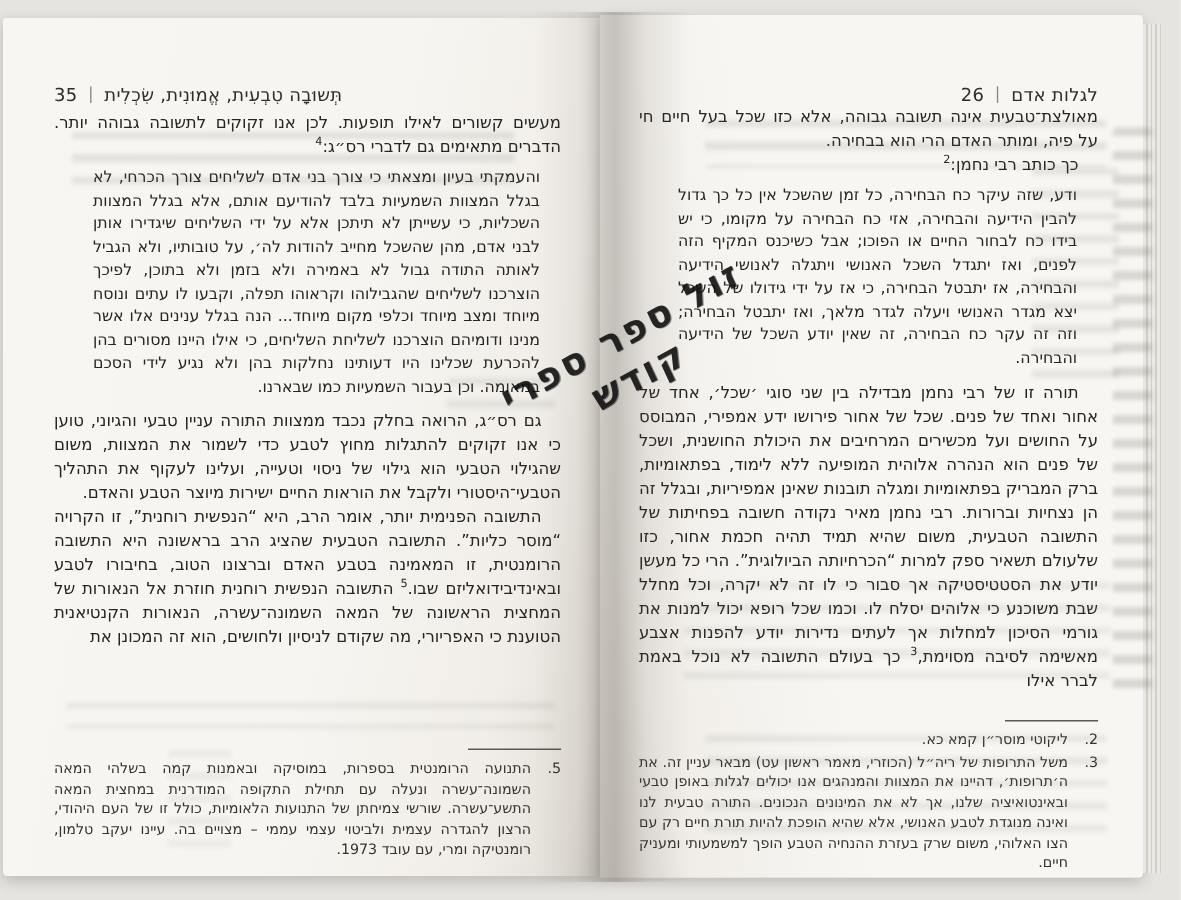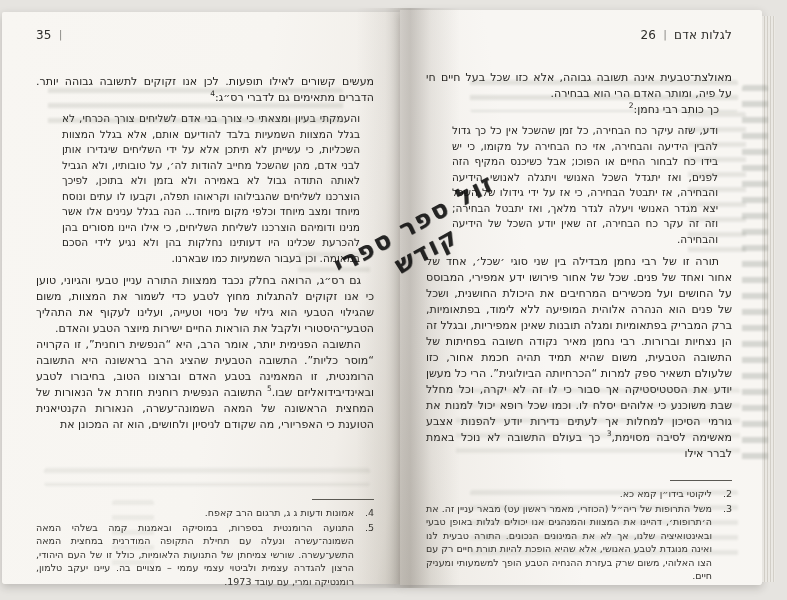--- a/index.html
+++ b/index.html
@@ -15,21 +15,21 @@
     background:repeating-linear-gradient(to right,#eceae5 0 2px,#cfcbc3 2px 3px);}
   .gutter{position:absolute;left:356px;top:8px;width:104px;height:580px;pointer-events:none;
     background:linear-gradient(to right,rgba(90,82,70,0) 0%,rgba(90,82,70,.08) 28%,
       rgba(66,58,48,.22) 46%,rgba(66,58,48,.26) 52%,rgba(90,82,70,.10) 72%,rgba(90,82,70,0) 100%);}
   
   .page-header{position:absolute;display:flex;direction:rtl;gap:7px;align-items:baseline;
     font-size:12px;color:#2e2d2a;letter-spacing:.2px;}
   .page-left .page-header{left:34px;top:16px;}
   .page-right .page-header{right:30px;top:18px;}
   .hsep{color:#8b8a86;font-size:11px;position:relative;top:-1px;}
-  .pnum{font-size:12px;}
+  .pnum{font-size:12px;margin-top:28px;}
   
   .body{position:absolute;direction:rtl;text-align:justify;font-size:11px;line-height:16px;}
   .page-left  .body{left:34px;right:26px;top:62px;}
   .page-right .body{left:26px;right:30px;top:60px;}
   .body p{margin:0;}
   .ind{text-indent:13px;}
   .quote{margin:5px 14px 7px 26px;font-size:10.5px;line-height:15.5px;text-align:justify;}
   sup.fnref{font-size:7.5px;line-height:0;vertical-align:super;}
   
   .footnotes{position:absolute;direction:rtl;font-size:9.5px;line-height:13.5px;
@@ -59,37 +59,34 @@
   .b9{left:742px;top:85px;width:26px;height:380px;opacity:1;
       background:repeating-linear-gradient(to bottom,rgba(95,105,95,.22) 0 6px,rgba(95,105,95,0) 6px 16px);}
 </style>
 </head>
 <body>
 
 <div class="scene">
 
   <div class="page page-left">
     <div class="page-header">
+      <span>תְּשוּבָה טִבְעִית, אֱמוּנִית, שִׂכְלִית</span>
       <span class="hsep">|</span>
       <span class="pnum">35</span>
     </div>
 
     <div class="body">
       <p><span>מעשים קשורים לאילו תופעות. לכן אנו זקוקים לתשובה גבוהה יותר. הדברים מתאימים גם לדברי רס״ג:</span><sup class="fnref">4</sup></p>
       <div class="quote">והעמקתי בעיון ומצאתי כי צורך בני אדם לשליחים צורך הכרחי, לא בגלל המצוות השמעיות בלבד להודיעם אותם, אלא בגלל המצוות השכליות, כי עשייתן לא תיתכן אלא על ידי השליחים שיגדירו אותן לבני אדם, מהן שהשכל מחייב להודות לה׳, על טובותיו, ולא הגביל לאותה התודה גבול לא באמירה ולא בזמן ולא בתוכן, לפיכך הוצרכנו לשליחים שהגבילוהו וקראוהו תפלה, וקבעו לו עתים ונוסח מיוחד ומצב מיוחד וכלפי מקום מיוחד... הנה בגלל ענינים אלו אשר מנינו ודומיהם הוצרכנו לשליחת השליחים, כי אילו היינו מסורים בהן להכרעת שכלינו היו דעותינו נחלקות בהן ולא נגיע לידי הסכם במאומה. וכן בעבור השמעיות כמו שבארנו.</div>
       <p class="ind">גם רס״ג, הרואה בחלק נכבד ממצוות התורה עניין טבעי והגיוני, טוען כי אנו זקוקים להתגלות מחוץ לטבע כדי לשמור את המצוות, משום שהגילוי הטבעי הוא גילוי של ניסוי וטעייה, ועלינו לעקוף את התהליך הטבעי־היסטורי ולקבל את הוראות החיים ישירות מיוצר הטבע והאדם.</p>
       <p class="ind"><span>התשובה הפנימית יותר, אומר הרב, היא “הנפשית רוחנית”, זו הקרויה “מוסר כליות”. התשובה הטבעית שהציג הרב בראשונה היא התשובה הרומנטית, זו המאמינה בטבע האדם וברצונו הטוב, בחיבורו לטבע ובאינדיבידואליזם שבו.</span><sup class="fnref">5</sup><span> התשובה הנפשית רוחנית חוזרת אל הנאורות של המחצית הראשונה של המאה השמונה־עשרה, הנאורות הקנטיאנית הטוענת כי האפריורי, מה שקודם לניסיון ולחושים, הוא זה המכונן את</span></p>
     </div>
 
     <div class="footnotes">
       <div class="fn-rule"></div>
-      <div class="fn">
-        <span class="fn-num">4.</span>
-        <span class="fn-text">אמונות ודעות ג ג, תרגום הרב קאפח.</span>
-      </div>
       <div class="fn">
         <span class="fn-num">5.</span>
         <span class="fn-text">התנועה הרומנטית בספרות, במוסיקה ובאמנות קמה בשלהי המאה השמונה־עשרה ונעלה עם תחילת התקופה המודרנית במחצית המאה התשע־עשרה. שורשי צמיחתן של התנועות הלאומיות, כולל זו של העם היהודי, הרצון להגדרה עצמית ולביטוי עצמי עממי – מצויים בה. עיינו יעקב טלמון, רומנטיקה ומרי, עם עובד 1973.</span>
       </div>
     </div>
   </div>
 
   <div class="page page-right">
     <div class="page-header">
       <span>לגלות אדם</span>
@@ -101,21 +98,21 @@
       <p>מאולצת־טבעית אינה תשובה גבוהה, אלא כזו שכל בעל חיים חי על פיה, ומותר האדם הרי הוא בבחירה.</p>
       <p class="ind"><span>כך כותב רבי נחמן:</span><sup class="fnref">2</sup></p>
       <div class="quote">ודע, שזה עיקר כח הבחירה, כל זמן שהשכל אין כל כך גדול להבין הידיעה והבחירה, אזי כח הבחירה על מקומו, כי יש בידו כח לבחור החיים או הפוכו; אבל כשיכנס המקיף הזה לפנים, ואז יתגדל השכל האנושי ויתגלה לאנושי הידיעה והבחירה, אז יתבטל הבחירה, כי אז על ידי גידולו של השכל יצא מגדר האנושי ויעלה לגדר מלאך, ואז יתבטל הבחירה; וזה זה עקר כח הבחירה, זה שאין יודע השכל של הידיעה והבחירה.</div>
       <p class="ind"><span>תורה זו של רבי נחמן מבדילה בין שני סוגי ׳שכל׳, אחד של אחור ואחד של פנים. שכל של אחור פירושו ידע אמפירי, המבוסס על החושים ועל מכשירים המרחיבים את היכולת החושנית, ושכל של פנים הוא הנהרה אלוהית המופיעה ללא לימוד, בפתאומיות, ברק המבריק בפתאומיות ומגלה תובנות שאינן אמפיריות, ובגלל זה הן נצחיות וברורות. רבי נחמן מאיר נקודה חשובה בפחיתות של התשובה הטבעית, משום שהיא תמיד תהיה חכמת אחור, כזו שלעולם תשאיר ספק למרות “הכרחיותה הביולוגית”. הרי כל מעשן יודע את הסטטיסטיקה אך סבור כי לו זה לא יקרה, וכל מחלל שבת משוכנע כי אלוהים יסלח לו. וכמו שכל רופא יכול למנות את גורמי הסיכון למחלות אך לעתים נדירות יודע להפנות אצבע מאשימה לסיבה מסוימת,</span><sup class="fnref">3</sup><span> כך בעולם התשובה לא נוכל באמת לברר אילו</span></p>
     </div>
 
     <div class="footnotes">
       <div class="fn-rule"></div>
       <div class="fn">
         <span class="fn-num">2.</span>
-        <span class="fn-text">ליקוטי בידו״ן קמא כא.</span>
+        <span class="fn-text">ליקוטי מוסר״ן קמא כא.</span>
       </div>
       <div class="fn">
         <span class="fn-num">3.</span>
         <span class="fn-text">משל התרופות של ריה״ל (הכוזרי, מאמר ראשון עט) מבאר עניין זה. את ה׳תרופות׳, דהיינו את המצוות והמנהגים אנו יכולים לגלות באופן טבעי ובאינטואיציה שלנו, אך לא את המינונים הנכונים. התורה טבעית לנו ואינה מנוגדת לטבע האנושי, אלא שהיא הופכת להיות תורת חיים רק עם הצו האלוהי, משום שרק בעזרת ההנחיה הטבע הופך למשמעותי ומעניק חיים.</span>
       </div>
     </div>
   </div>
 
   <div class="page-edges"></div>
 

